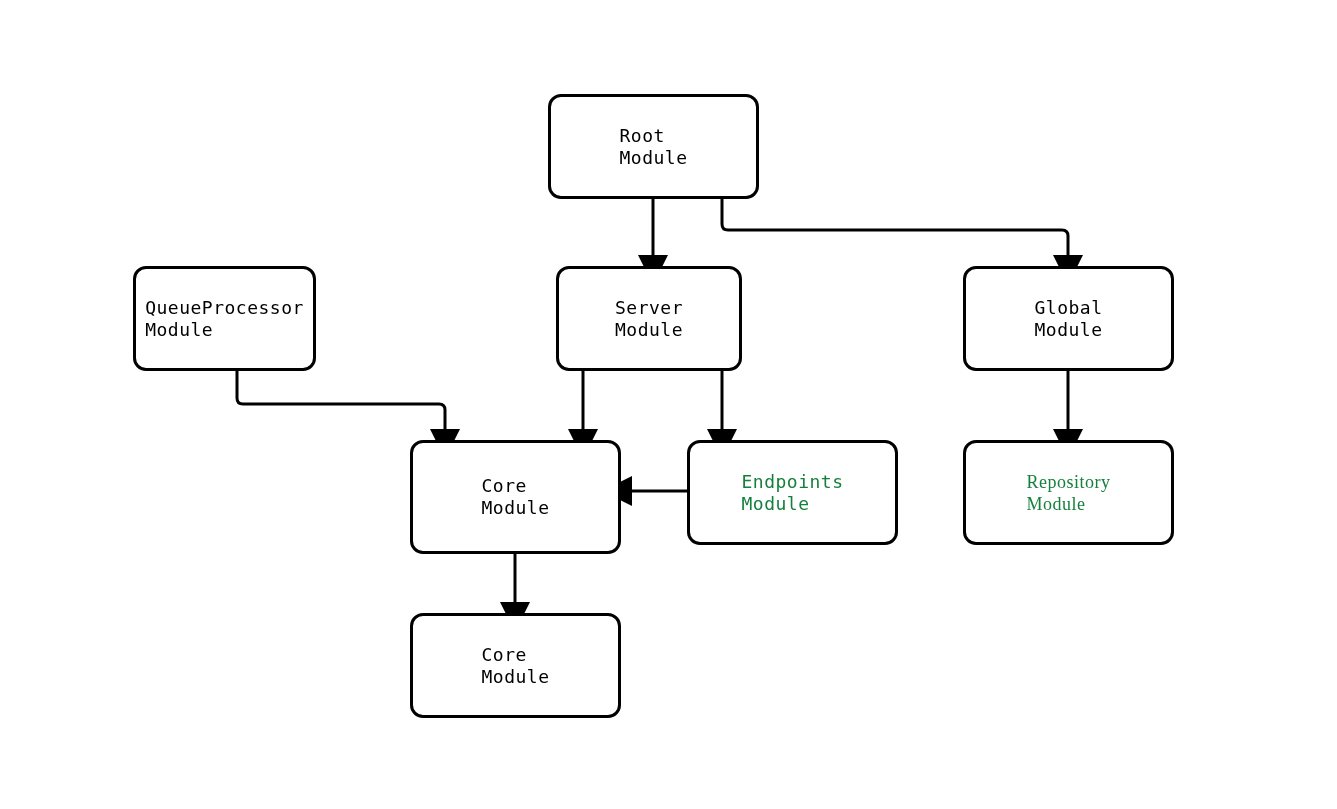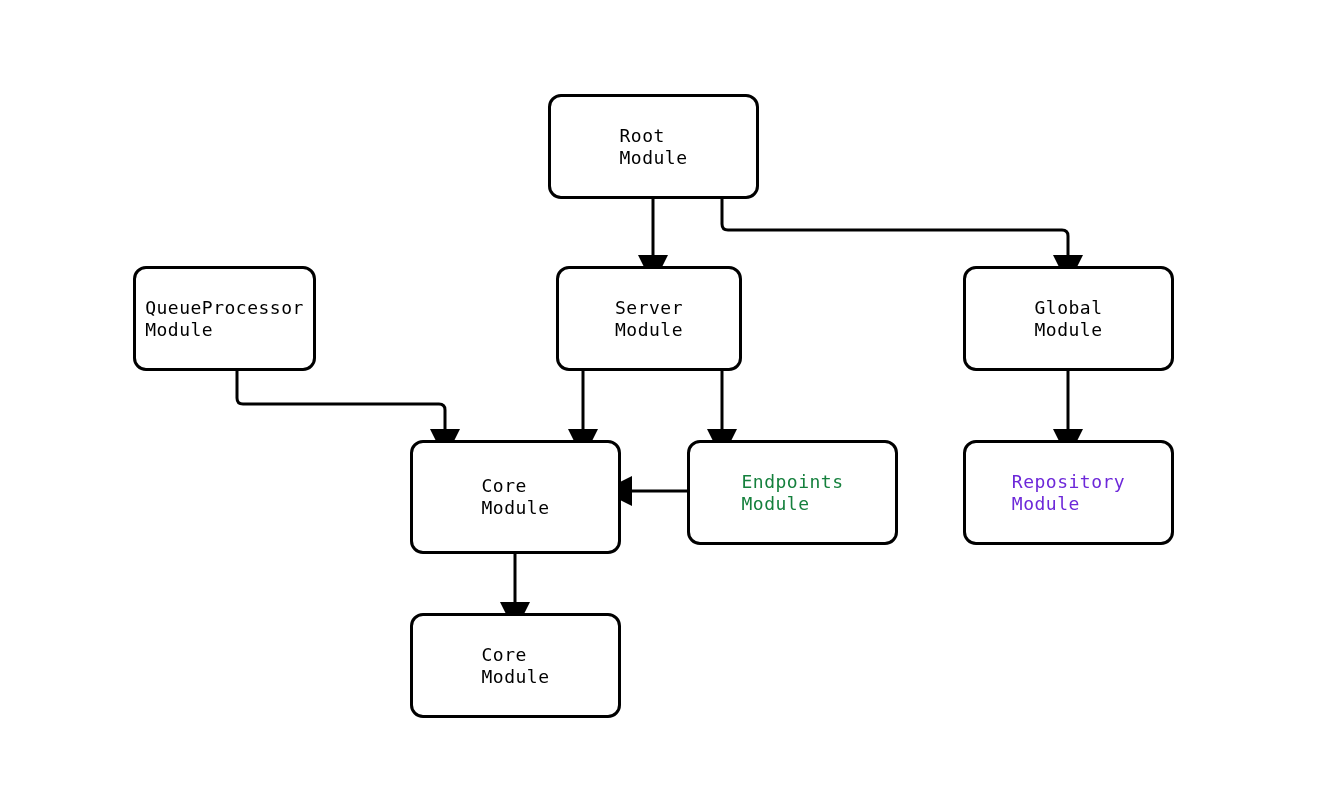--- a/index.html
+++ b/index.html
@@ -87,21 +87,21 @@
       </div>
       <div class="node" style="left: 410px; top: 440px; width: 211px; height: 114px; border-color: rgb(0, 0, 0); border-width: 3px;">
         <div class="node-label" style="color: rgb(0, 0, 0);">Core
 Module</div>
       </div>
       <div class="node" style="left: 687px; top: 440px; width: 211px; height: 105px; border-color: rgb(0, 0, 0); border-width: 3px;">
         <div class="node-label" style="color: #15803d;">Endpoints
 Module</div>
       </div>
       <div class="node" style="left: 963px; top: 440px; width: 211px; height: 105px; border-color: rgb(0, 0, 0); border-width: 3px;">
-        <div class="node-label" style="color: #6d28d9;">Repository
+        <div class="node-label" style="color: #15803d; font-family: Liberation Serif, serif;">Repository
 Module</div>
       </div>
       <div class="node" style="left: 410px; top: 613px; width: 211px; height: 105px; border-color: rgb(0, 0, 0); border-width: 3px;">
         <div class="node-label" style="color: rgb(0, 0, 0);">Core
 Module</div>
       </div>
     </div>
 
 </div>
 

